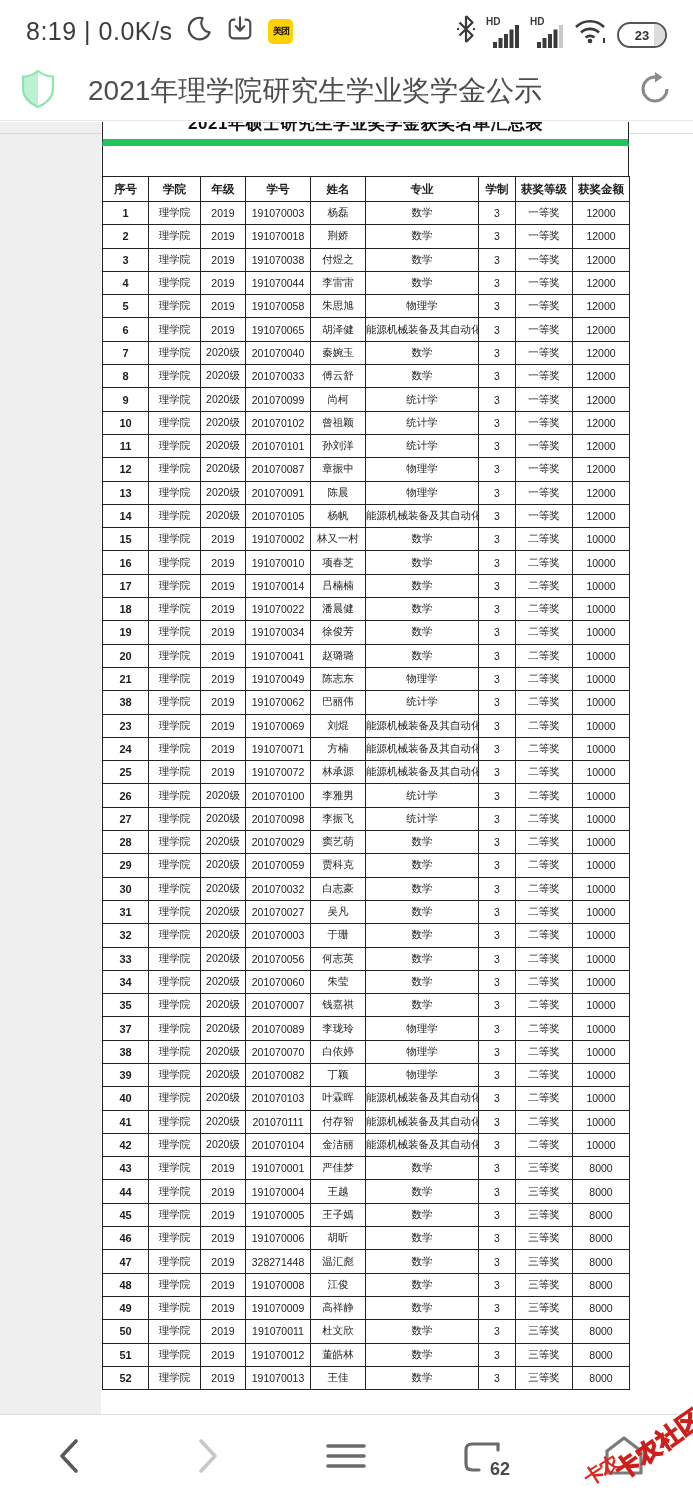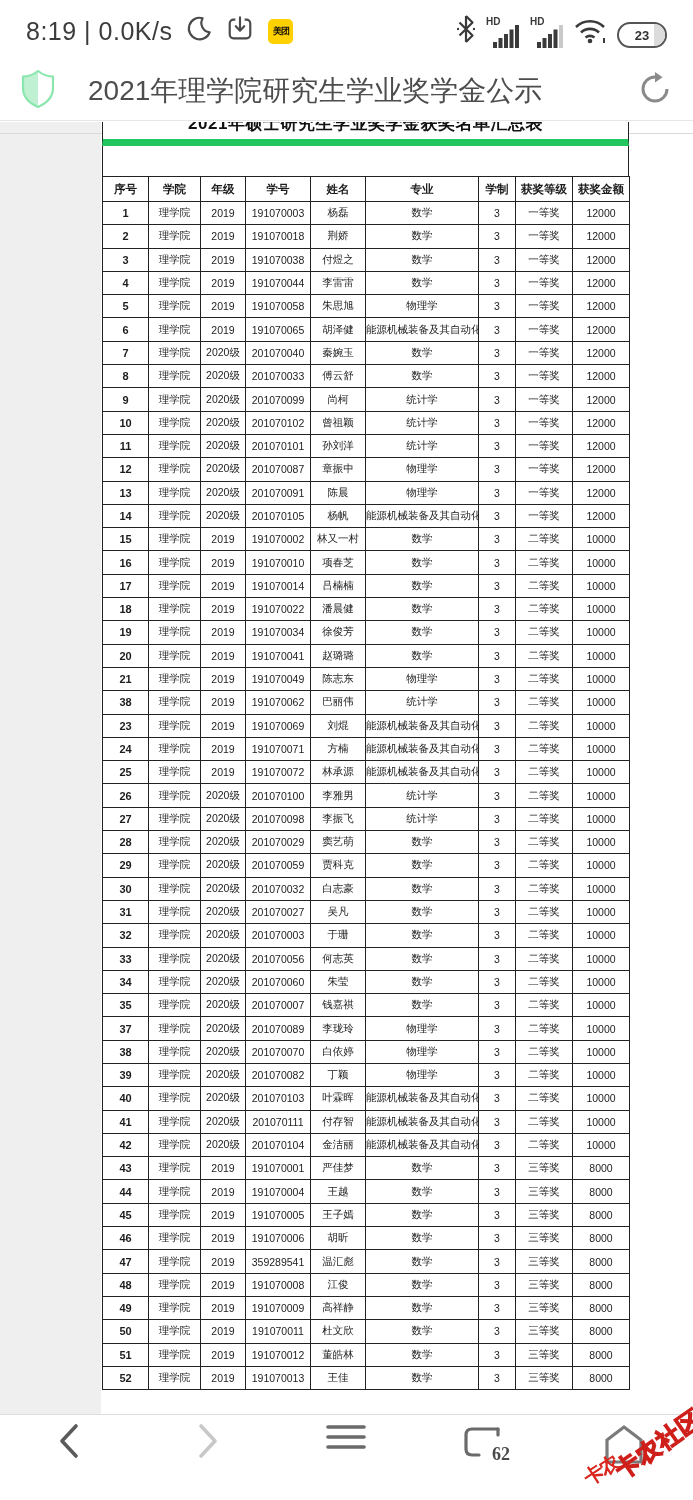--- a/index.html
+++ b/index.html
@@ -48,21 +48,21 @@
   table.award{border-collapse:collapse;table-layout:fixed;width:527px;}
   table.award th,table.award td{
     border:1px solid #222;text-align:center;vertical-align:middle;
     padding:0;overflow:hidden;white-space:nowrap;color:#1c1c1c;}
   table.award th{height:24px;font-size:11.5px;font-weight:bold;}
   table.award td{height:22.3px;font-size:10.5px;}
   table.award td.rownum{font-weight:bold;font-size:11px;}
   
   .navbar{position:absolute;left:0;bottom:0;width:693px;height:85px;background:#fff;
     border-top:1px solid #ddd;display:flex;align-items:center;justify-content:space-around;}
-  .nav-btn{width:90px;height:70px;display:flex;justify-content:center;position:relative;font-family:Liberation Serif, serif;}
+  .nav-btn{width:90px;height:70px;display:flex;align-items:center;justify-content:center;position:relative;}
   .tabs-wrap{position:relative;width:46px;height:40px;}
   .tabs-wrap svg{position:absolute;left:0;top:2px;}
   .tabs-count{position:absolute;right:-2px;bottom:0;font-size:18px;font-weight:bold;
     color:#4a4a4a;background:#fff;padding-left:2px;line-height:1;}
   .watermark{position:absolute;right:0;bottom:0;width:150px;height:95px;pointer-events:none;}
   .wm-outline{position:absolute;right:-16px;bottom:40px;transform:rotate(-35deg);
     font-size:24px;font-weight:bold;color:#fff;-webkit-text-stroke:1.3px #cf1f1a;
     letter-spacing:1px;white-space:nowrap;}
   .wm-stamp{position:absolute;left:40px;bottom:16px;transform:rotate(-33deg);
     font-size:20px;font-weight:bold;color:#d9251c;letter-spacing:-2px;white-space:nowrap;}
@@ -672,21 +672,21 @@
             <td>胡昕</td>
             <td>数学</td>
             <td>3</td>
             <td>三等奖</td>
             <td>8000</td>
           </tr>
           <tr>
             <td class="rownum">47</td>
             <td>理学院</td>
             <td>2019</td>
-            <td>359289541</td>
+            <td>328271448</td>
             <td>温汇彪</td>
             <td>数学</td>
             <td>3</td>
             <td>三等奖</td>
             <td>8000</td>
           </tr>
           <tr>
             <td class="rownum">48</td>
             <td>理学院</td>
             <td>2019</td>

